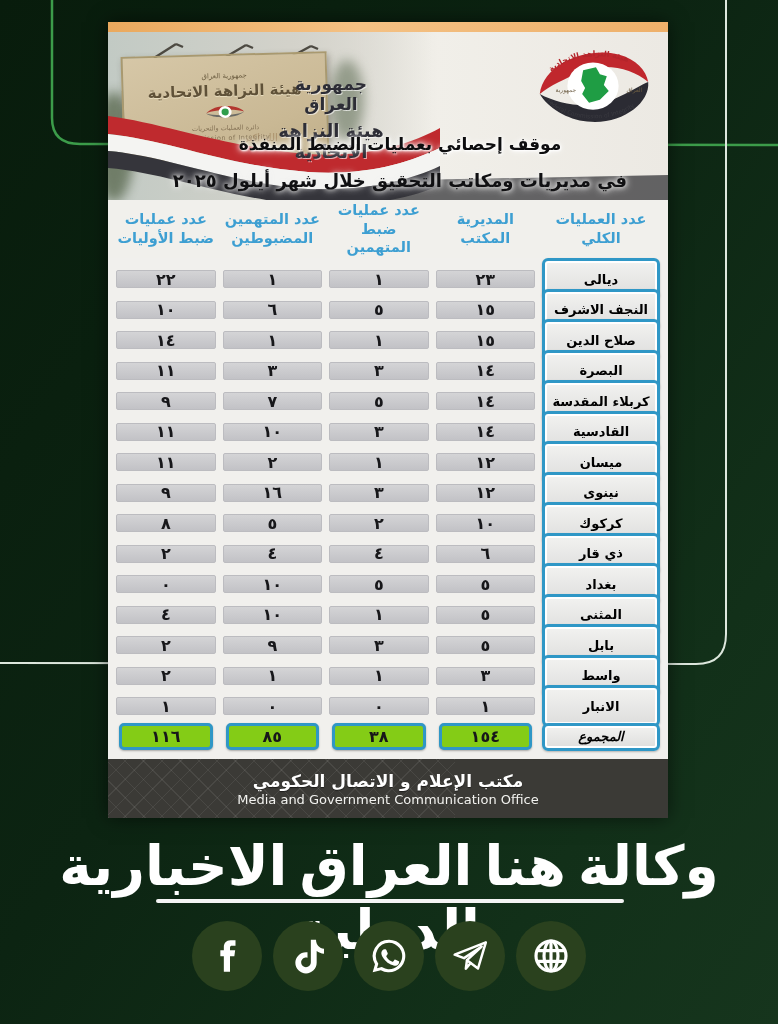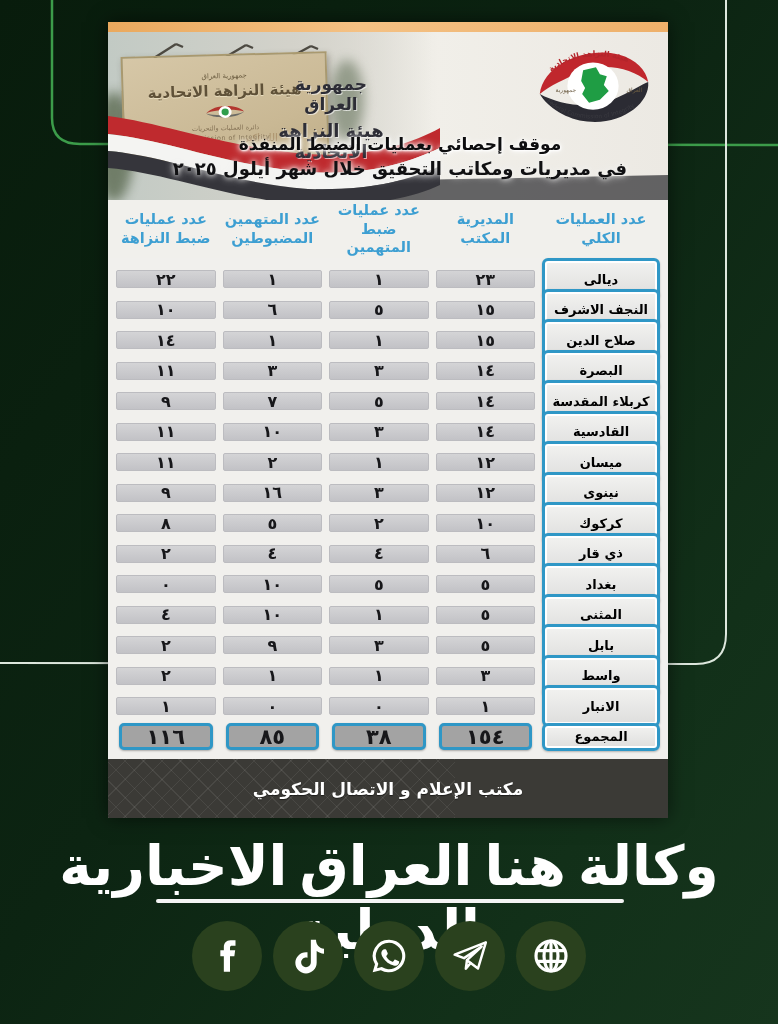--- a/index.html
+++ b/index.html
@@ -47,47 +47,47 @@
   .callig .c1 { font-size:17px; font-weight:bold; text-shadow:1px 1px 0 rgba(255,255,255,.6); }
   .callig .c2 { font-size:18px; font-weight:bold; margin-top:6px; text-shadow:1px 1px 0 rgba(255,255,255,.6); }
 
   .basmala { position:absolute; left:136px; top:100px; font-size:10px; color:rgba(156,128,88,.66); }
 
   .logo { position:absolute; right:6px; top:2px; width:138px; height:110px; }
 
   .titles { position:absolute; left:58px; top:102px; width:468px; text-align:center; direction:rtl; }
   .titles .t1 { font-size:17px; font-weight:900; color:#0d0d0f;
     text-shadow:0 0 5px #fff,0 0 9px #fff,1px 1px 2px #fff; }
-  .titles .t2 { font-size:18px; font-weight:900; color:#101012; margin-top:4px;
+  .titles .t2 { font-size:18px; font-weight:900; color:#101012; margin-top:16px;
     text-shadow:0 0 5px #f4f4f2,0 0 8px #eee; }
 
   
   .grid-row { display:grid; direction:rtl;
     grid-template-columns:118px repeat(4,1fr); column-gap:7px; padding:0 8px; }
   .col-headers { height:58px; align-items:center; background:#f1f0ec; }
   .col-h { text-align:center; color:#3d9fd2; font-weight:bold; font-size:14.5px; line-height:1.28; }
 
   .tbody .grid-row { height:30.5px; align-items:center; }
   .num-bar { height:18px; background:linear-gradient(180deg,#d4d4d6,#c2c2c6);
     border:1px solid #bcbcc0; border-radius:2px;
     display:flex; align-items:center; justify-content:center;
     font-size:16px; font-weight:bold; color:#17171a; }
   .office-btn { height:42px; border:3px solid #2f97c6; border-radius:6px;
     background:linear-gradient(180deg,#f2f2f0,#dededd);
     box-shadow:inset 0 0 0 2px #ffffff, 0 1px 2px rgba(0,0,0,.25);
     display:flex; align-items:center; justify-content:center;
     font-size:13px; font-weight:bold; color:#000; white-space:nowrap; overflow:hidden; }
 
   .totals { height:40px; align-items:center; margin-top:1px; }
-  .total-box { height:27px; margin:0 3px; background:#a3a3a3;
+  .total-box { height:27px; margin:0 3px; background:#84cc16;
     border:3px solid #2f97c6; border-radius:5px;
     box-shadow:0 1px 2px rgba(0,0,0,.3);
     display:flex; align-items:center; justify-content:center;
-    font-size:21px; font-weight:bold; color:#17171a; }
-  .totals .office-btn { height:28px; }
+    font-size:16px; font-weight:bold; color:#17171a; }
+  .totals .office-btn { height:28px;font-style:italic; }
 
   .divider-bar { height:7px; background:linear-gradient(180deg,#b3bdc4,#97a3ab); margin-top:5px; }
 
   
   .p-footer { position:absolute; left:0; bottom:0; width:560px; height:59px;
     background:#3b3a36; display:flex; flex-direction:column; align-items:center;
     justify-content:center; gap:1px; overflow:hidden; }
   .p-footer::before { content:""; position:absolute; left:0; top:0; width:62%; height:100%;
     background:
       repeating-linear-gradient(45deg, rgba(255,255,255,.07) 0 1px, transparent 1px 13px),
@@ -194,21 +194,21 @@
     <div class="col-h">
       <div>عدد عمليات</div>
         <div>ضبط المتهمين</div>
     </div>
     <div class="col-h">
       <div>عدد المتهمين</div>
         <div>المضبوطين</div>
     </div>
     <div class="col-h">
       <div>عدد عمليات</div>
-        <div>ضبط النزاهة</div>
+        <div>ضبط الأوليات</div>
     </div>
   </div>
 
   <div class="tbody">
     <div class="grid-row">
       <div class="office-btn">ديالى</div>
       <div class="num-bar">٢٣</div>
       <div class="num-bar">١</div>
       <div class="num-bar">١</div>
       <div class="num-bar">٢٢</div>
@@ -332,20 +332,21 @@
     <div class="total-box">١٥٤</div>
     <div class="total-box">٣٨</div>
     <div class="total-box">٨٥</div>
     <div class="total-box">١١٦</div>
   </div>
 
   <div class="divider-bar"></div>
 
   <div class="p-footer">
     <div class="pf-ar">مكتب الإعلام و الاتصال الحكومي</div>
+    <div class="pf-en">Media and Government Communication Office</div>
   </div>
 </div>
 
 <div class="agency">وكالة هنا العراق الاخبارية الدولية</div>
 <div class="agency-line"></div>
 
 <div class="social">
   <div class="s-circle">
     <svg viewBox="0 0 24 24">
       <path fill="#fff" d="M13.8 8.6V7c0-.8.5-1.1 1.1-1.1h2.2V2.6h-3c-2.6 0-4 1.9-4 4.2v1.8H8v3.5h2.1v9.3h3.7v-9.3h2.6l.5-3.5h-3.1z"></path>

